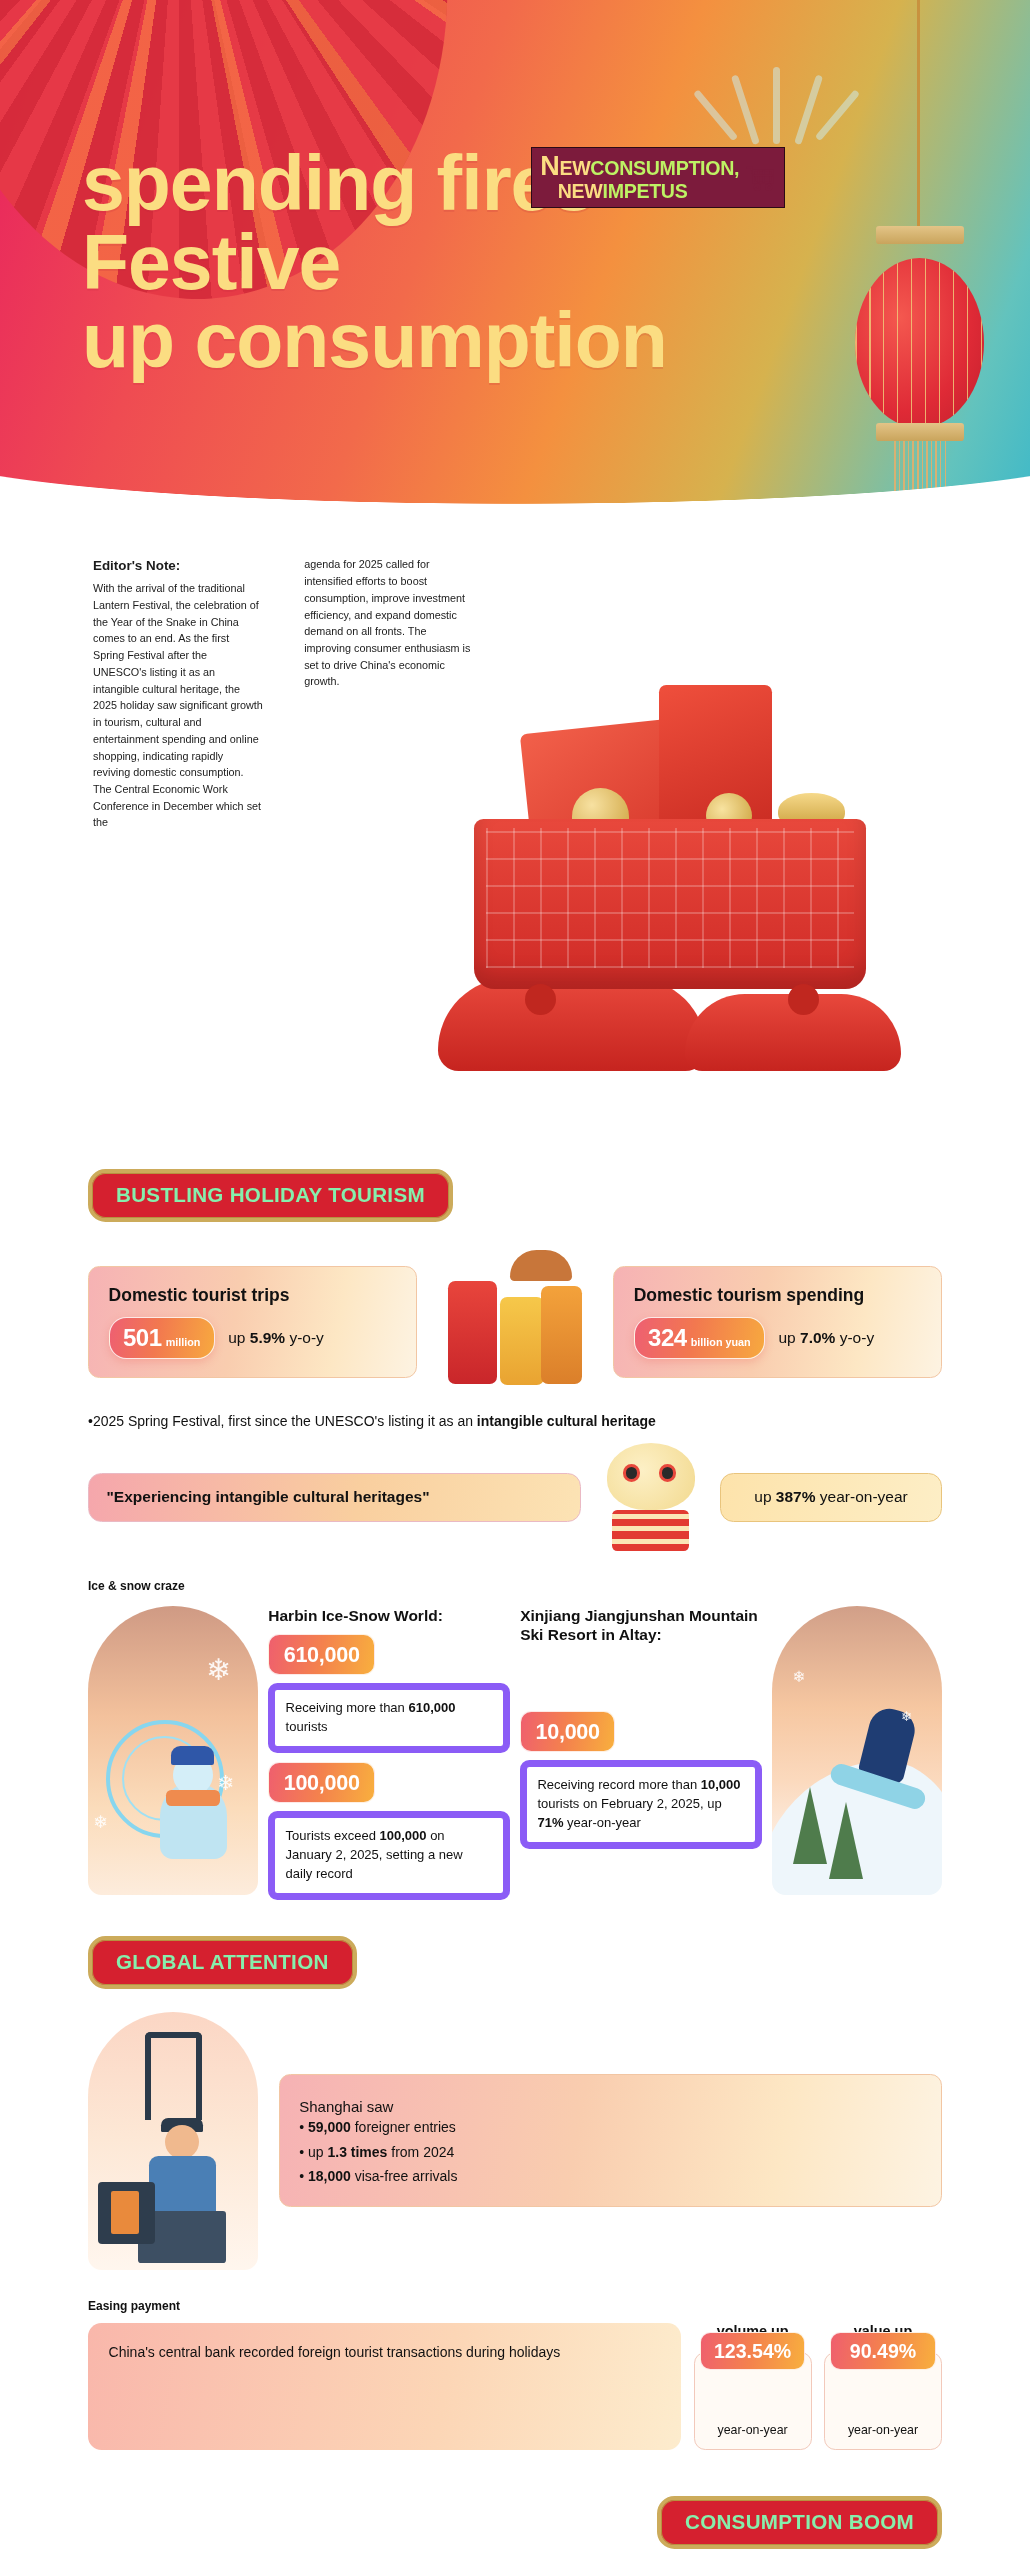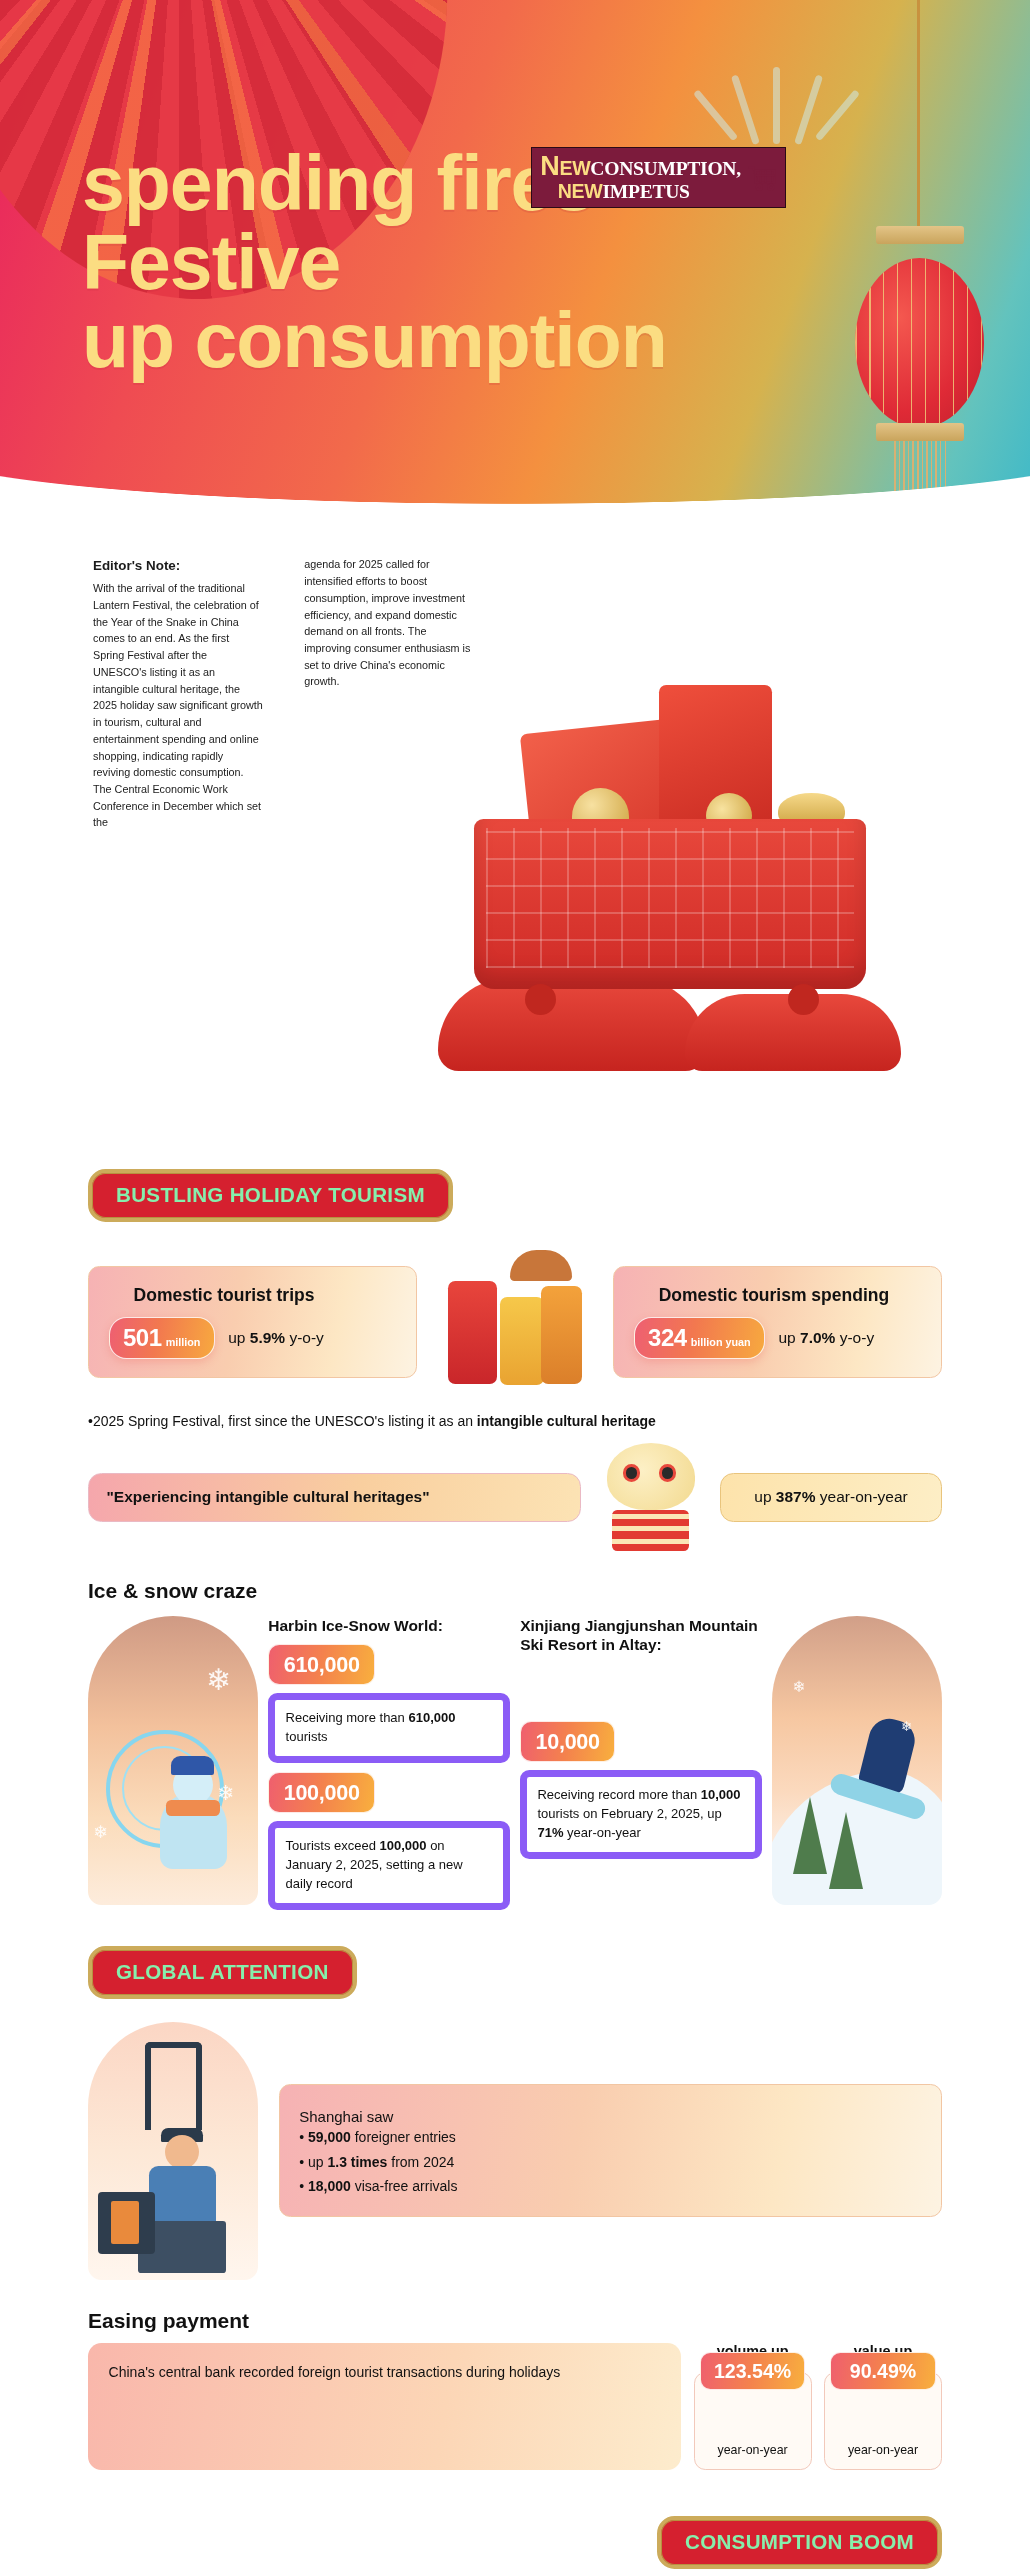--- a/index.html
+++ b/index.html
@@ -63,21 +63,21 @@
   .brand-badge {
     position: absolute; left: 531px; top: 147px;
     background: #7c1b3c; border: 1.5px solid #2b0a16;
     padding: 5.2px 7.2px 5.2px 8.2px; display:flex; align-items:center;
   }
   .brand-lines { display:flex; flex-direction:column; line-height:1; }
   .brand-l1, .brand-l2 { font-weight:800; letter-spacing:-0.3px; white-space:nowrap; }
   .brand-l1 { font-size: 19.6px; }
   .brand-l2 { font-size: 19.6px; margin-top:2.1px; padding-left:17.5px; }
   .brand-y { color:#fbdd82; }
-  .brand-w { color:#ffffff;font-family:Liberation Serif, serif; }
+  .brand-w { color:#bef264; }
   .brand-cart { margin-left:5.2px; color:#7c1b3c; }
 
   
   .wave {
     position: relative; height: 77px; margin-top:-77px;
     background: #fff;
     -webkit-mask-image: radial-gradient(120% 150% at 50% 0%, transparent 48%, #000 48.5%);
             mask-image: radial-gradient(120% 150% at 50% 0%, transparent 48%, #000 48.5%);
   }
   .wave-band{
@@ -130,21 +130,21 @@
   .sec-row { padding: 0 88px; margin-top: 36px; }
 
   
   .card {
     border-radius: 11.3px;
     background: linear-gradient(100deg, #f6b2b4 0%, #f9cdaf 45%, #fde7c4 75%, #fdf3e2 100%);
     border: 1px solid #f2c6a3;
     padding: 17.5px 19.6px;
     position: relative;
   }
-  .card-title { font-size: 17.5px; font-weight: 800; color:#111;margin-left:25px; }
+  .card-title { font-size: 17.5px; font-weight: 800; color:#111; }
   .pillrow { display:flex; align-items:center; gap:13.4px; margin-top:11.3px; }
   .pill {
     display:inline-flex; align-items:baseline; gap:4.1px;
     background: linear-gradient(100deg,#ee5f72 0%, #f2784f 45%, #f7a93f 100%);
     color:#fff; border-radius: 17.5px; padding: 6.2px 13.4px;
     border: 1.5px solid rgba(255,255,255,.85);
     box-shadow: 0 3.1px 8.2px rgba(238,96,90,.28);
   }
   .pill .big { font-size: 24px; font-weight: 800; letter-spacing:-0.5px; }
   .pill .unit { font-size: 10.8px; font-weight: 600; }
@@ -163,21 +163,21 @@
     border-radius: 13.4px; padding: 14.4px 17.5px; font-size: 15.5px; font-weight: 800;
     background: linear-gradient(100deg,#f5a6ac 0%, #f9cf9f 55%, #fce3b4 100%);
     border: 1px solid #eab9c4;
   }
   .bar.yellow {
     background: linear-gradient(100deg,#fde3ab,#fdeec6);
     border-color:#e9c47c; font-weight: 500;
   }
   .bar.yellow b { font-weight: 800; }
 
-  .subhead { font-size: 21px; font-weight: 800; margin-top: 23px; }
+  .subhead { font-size: 12px; font-weight: 800; margin-top: 23px; }
 
   
   .ice-grid { display:flex; gap:10.3px; margin-top: 12.4px; align-items:flex-start; }
   .ice-art {
     width: 170px; height: 289px; flex:0 0 170px;
     border-radius: 85px 85px 13.4px 13.4px;
     background: linear-gradient(180deg,#cf9a84 0%, #f3c19c 38%, #fbdcbb 70%, #fdecdc 100%);
     position:relative; overflow:hidden;
   }
   .ferris { position:absolute; left:17.5px; bottom:57px; width:118px; height:118px;

